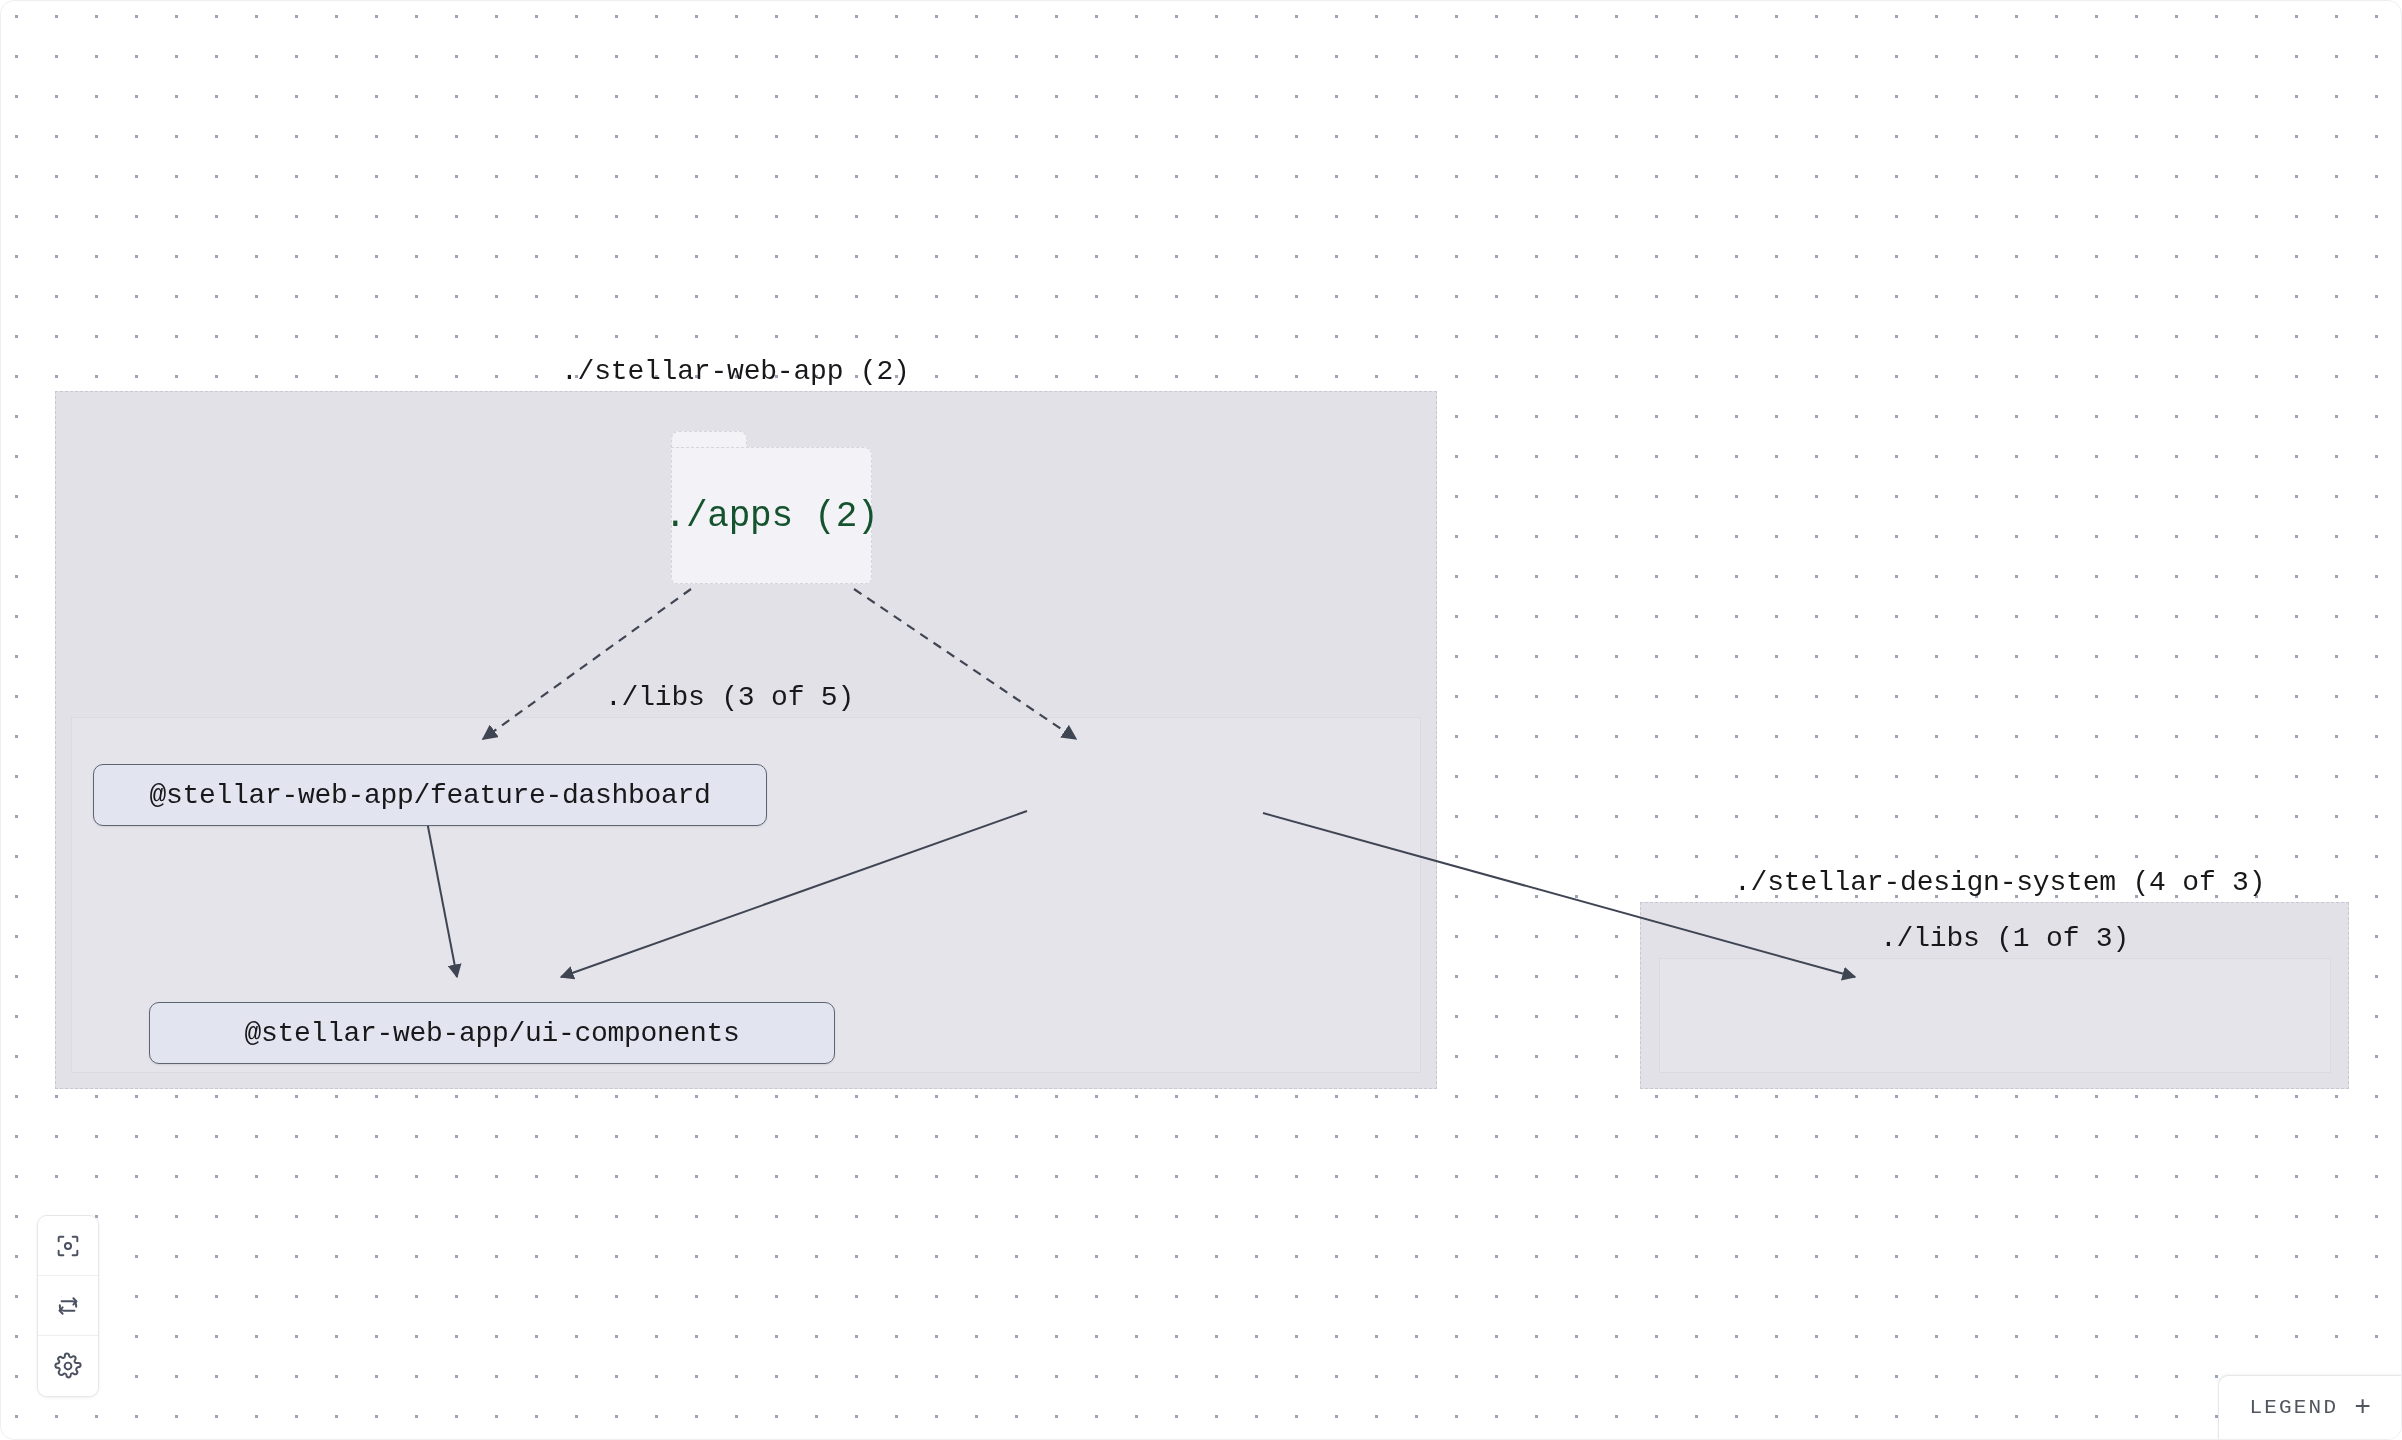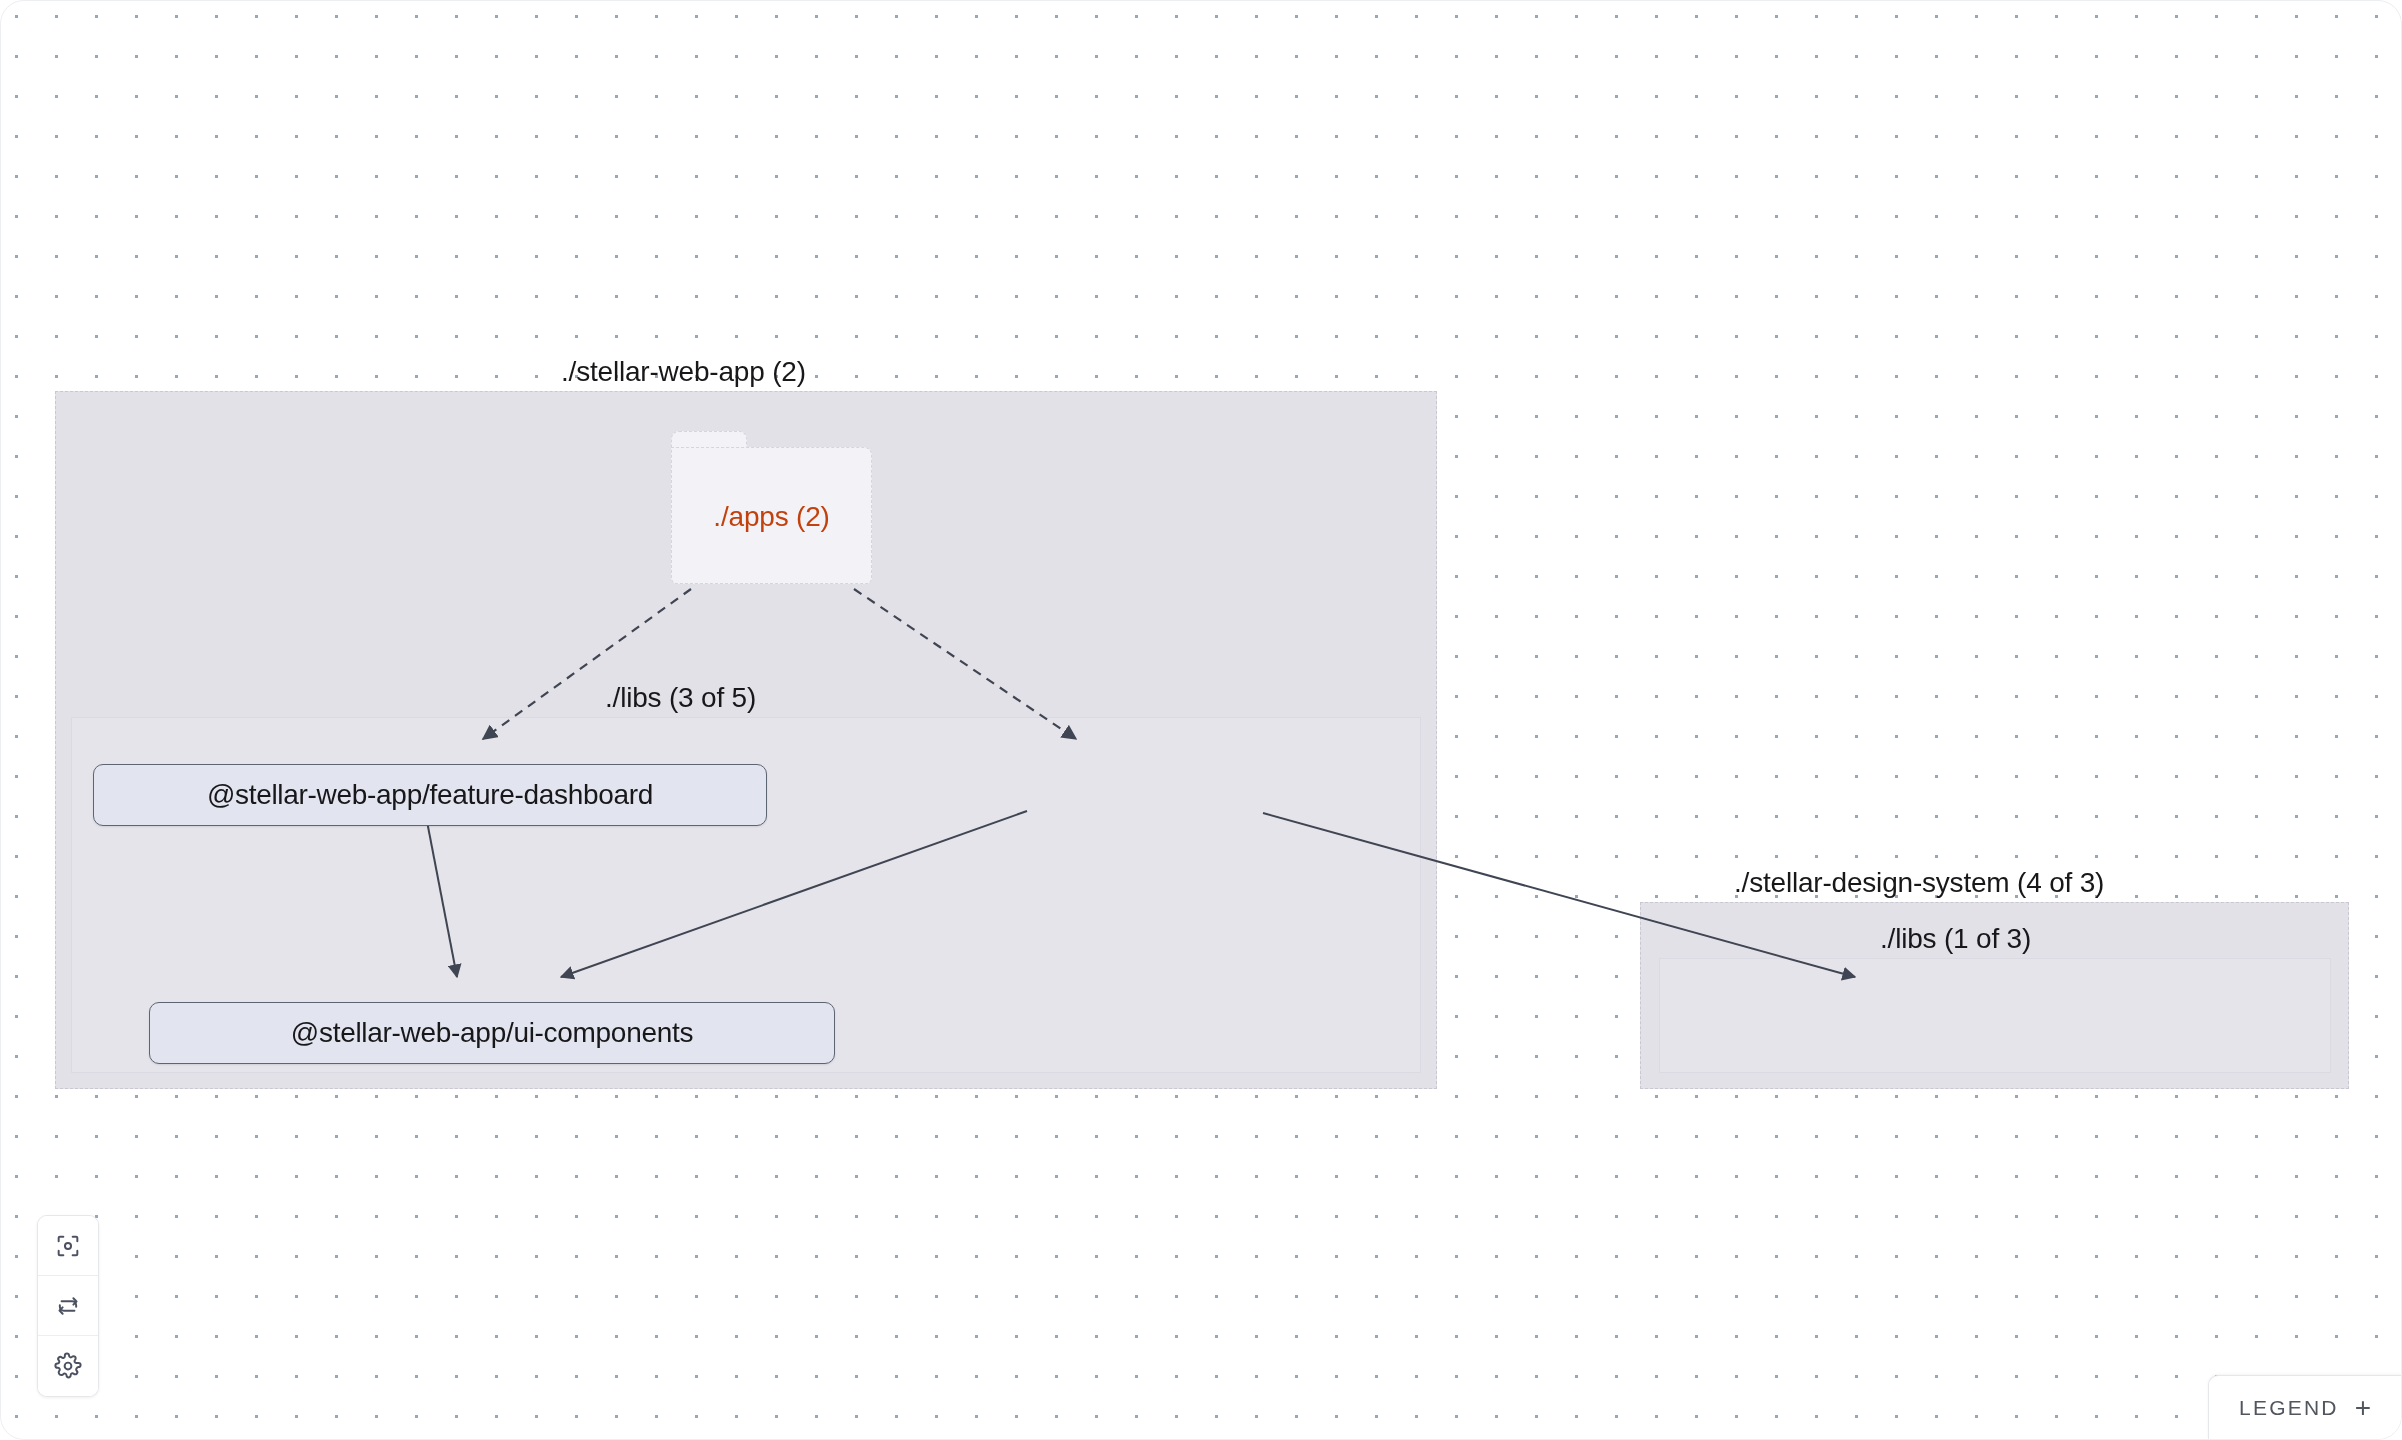--- a/index.html
+++ b/index.html
@@ -19,22 +19,23 @@
 
   
   #canvas {
     position: absolute;
     inset: 0;
     background-color: #ffffff;
     background-image: radial-gradient(circle at 1.6px 1.6px, #9aa6b8 1.6px, transparent 1.7px);
     background-size: 40px 40px;
     background-position: 14px 14px;
     border: 1px solid #eceef1;
-    border-radius: 24px;
+    border-radius: 14px;
     overflow: hidden;
+    font-family: Liberation Mono, monospace;
   }
 
   
   #edges {
     position: absolute;
     left: 0; top: 0;
     width: 2402px; height: 1440px;
     pointer-events: none;
     z-index: 4;
   }
@@ -85,22 +86,22 @@
     width: 100%;
     height: calc(100% - 16px);
     background: #f3f3f7;
     border: 1.5px dashed #d6d4de;
     border-radius: 0 8px 6px 6px;
     display: flex;
     align-items: center;
     justify-content: center;
   }
   .folder-label {
-    font-size: 28px;
-    color: #c2410c;
+    font-size: 36px;
+    color: #14532d;
     white-space: nowrap;
     letter-spacing: -0.2px;
     margin-top: 2px;
   }
 
   
   .node {
     position: absolute;
     display: flex;
     align-items: center;

